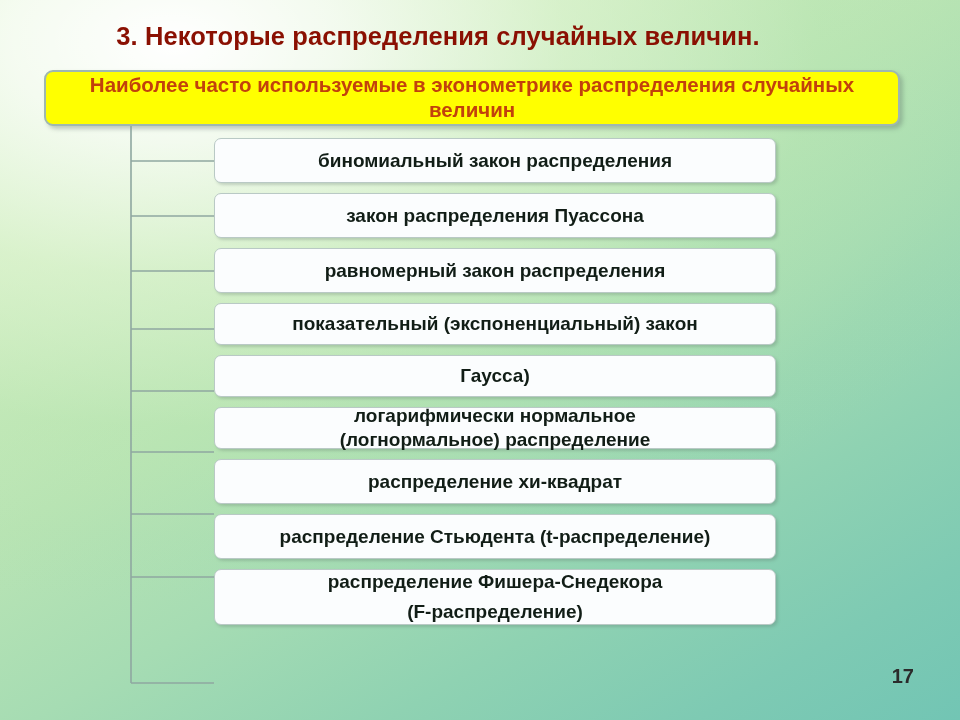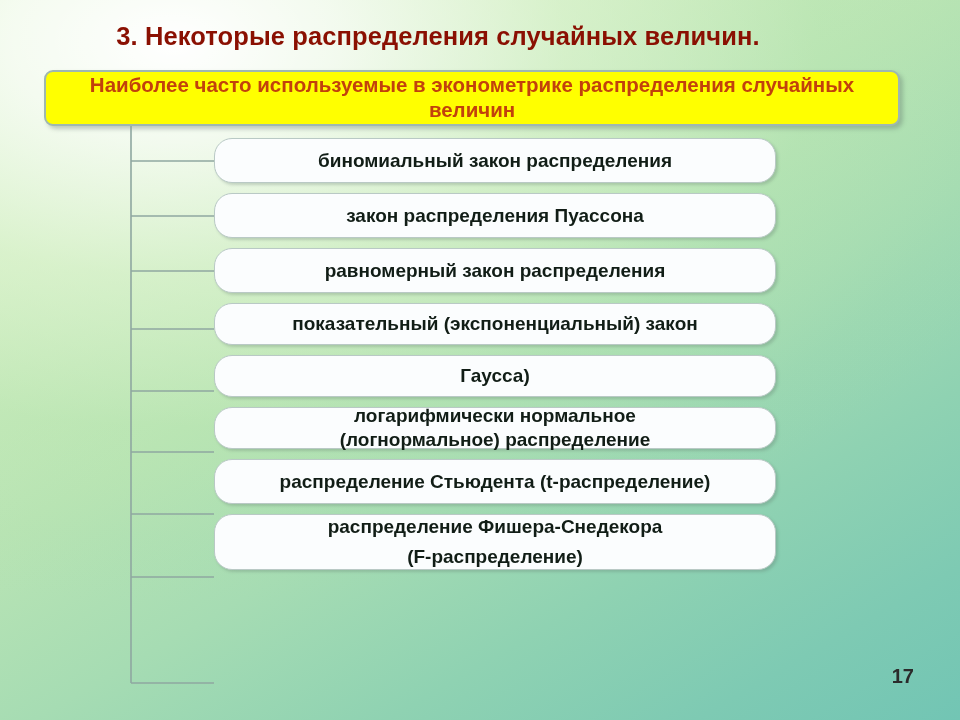--- a/index.html
+++ b/index.html
@@ -76,21 +76,21 @@
     position: absolute;
     left: 214px;
     top: 138px;
     width: 562px;
   }
   .item {
     box-sizing: border-box;
     width: 562px;
     background: #fbfdfe;
     border: 1px solid #b9c9c5;
-    border-radius: 18px;
+    border-radius: 7px;
     box-shadow: 2px 2px 3px rgba(95,115,105,0.28);
     display: flex;
     align-items: center;
     justify-content: center;
     text-align: center;
     font-size: 19px;
     font-weight: bold;
     color: #111d16;
     line-height: 1.25;
     padding: 4px 14px;
@@ -165,20 +165,23 @@
       </span>
     </div>
 
     <div class="item h2">
       <span>
         <span class="two-line">логарифмически нормальное</span>
         <span class="sub">(логнормальное) распределение</span>
       </span>
     </div>
 
+    <div class="item h1">
+      <span>распределение хи-квадрат</span>
+    </div>
 
     <div class="item h1">
       <span>распределение Стьюдента (t-распределение)</span>
     </div>
 
     <div class="item h2" style="height:56px;">
       <span style="line-height:1.6;">
         <span class="two-line">распределение Фишера-Снедекора</span>
         <span class="sub">(F-распределение)</span>
       </span>

